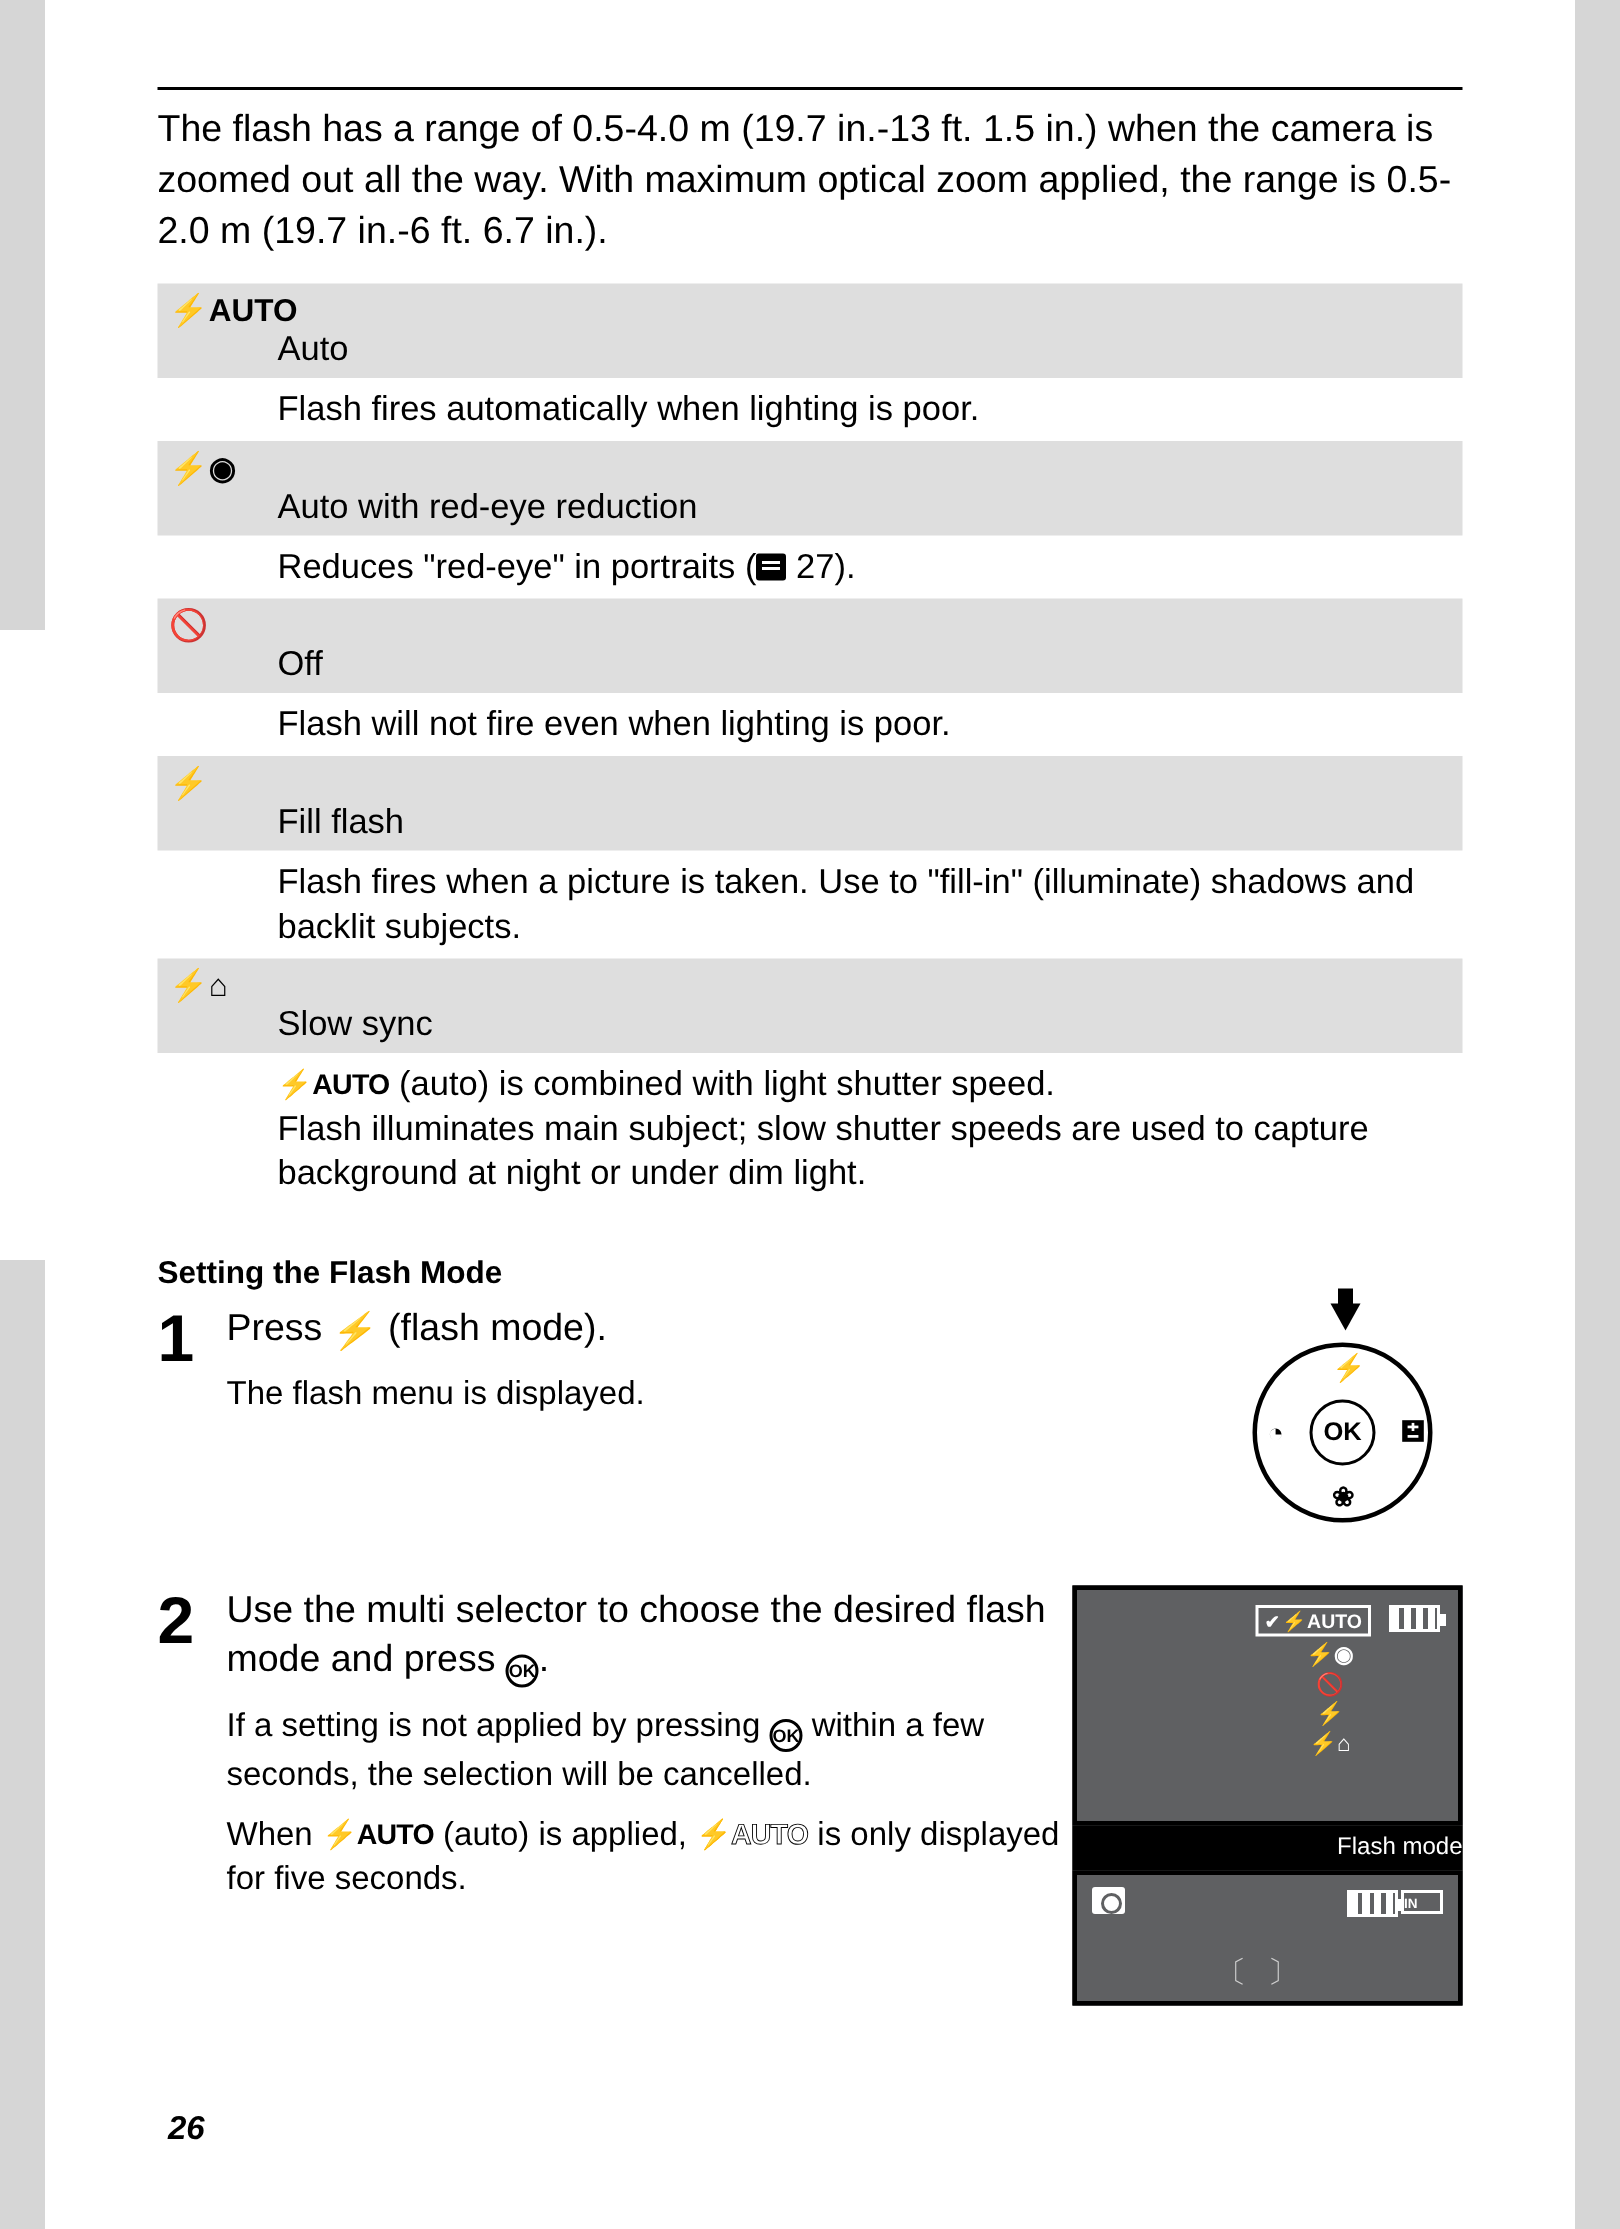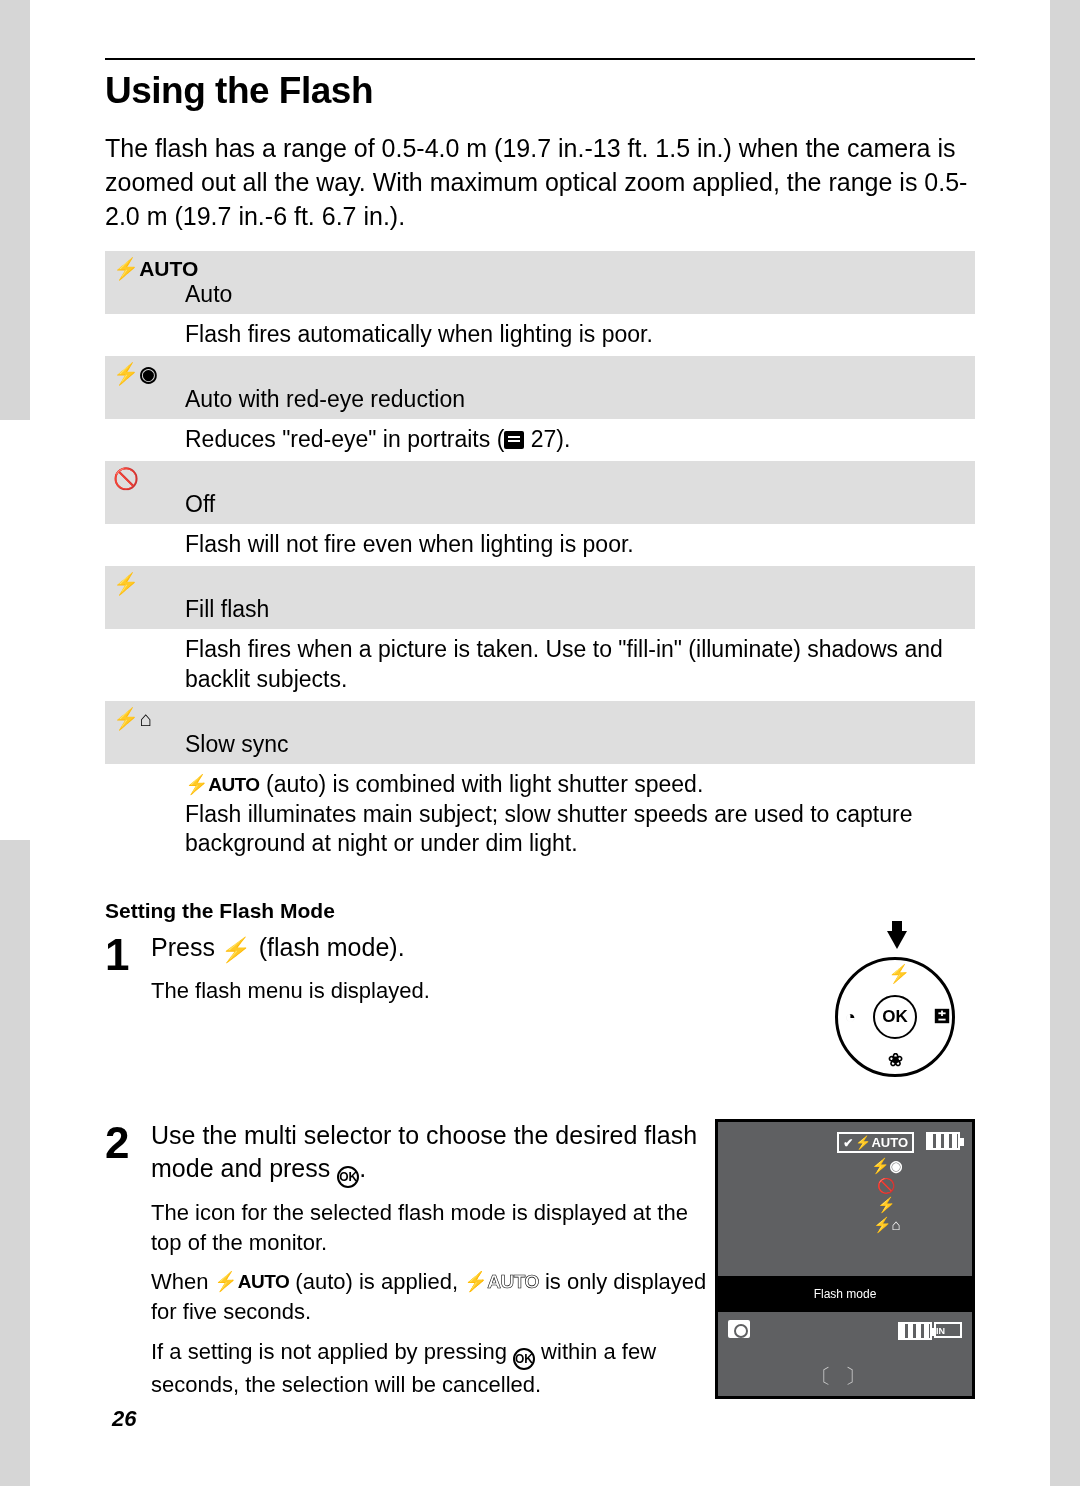--- a/index.html
+++ b/index.html
@@ -205,22 +205,22 @@
   .lcd-batt::after{content:"";position:absolute;right:-6px;top:4px;width:4px;height:8px;background:#fff;}
   .lcd-list{
     position:absolute; top:34px; right:70px;
     font-size:15px; line-height:1.3; font-weight:700;
     text-align:center;
   }
   .lcd-list div{letter-spacing:-0.5px;}
   .lcd-label{
     height:30px;
     background:#000;
-    text-align:center;
-    font-size:12px;
+    text-align:right;
+    font-size:16px;
     line-height:30px;
   }
   .lcd-bottom{
     height:90px;
     background:#5f6062;
     border:3px solid #000;
     position:relative;
   }
   .lcd-cam{
     position:absolute; left:10px; top:8px;
@@ -249,21 +249,20 @@
   }
 </style>
 </head>
 <body>
 
 <div class="side-tab"></div>
 <div class="side-tab-text">Basic Photography and Playback: Easy Auto Mode</div>
 
 <div class="page">
   <div class="rule"></div>
-  <h1 class="section-title">Using the Flash</h1>
   <p class="intro">The flash has a range of 0.5-4.0 m (19.7 in.-13 ft. 1.5 in.) when the camera is zoomed out all the way. With maximum optical zoom applied, the range is 0.5-2.0 m (19.7 in.-6 ft. 6.7 in.).</p>
 
   <div class="flash-table">
 
     <div class="ft-row ft-head">
       <div class="ft-icon">⚡AUTO</div>
       <div class="ft-text">Auto</div>
     </div>
     <div class="ft-row ft-body">
       <div class="ft-icon"></div>
@@ -342,26 +341,25 @@
       </div>
     </div>
   </div>
 
   <div class="step" style="margin-top:28px;">
     <div class="step-num">2</div>
     <div class="step-body" style="padding-right:8px;">
       <p class="step-title">
         <span>Use the multi selector to choose the desired flash mode and press </span><span class="ok-circle">OK</span><span>.</span>
       </p>
-      <p class="step-desc">The icon for the selected flash mode is displayed at the top of the monitor.</p>
+      <p class="step-desc">
+        <span>If a setting is not applied by pressing </span><span class="ok-circle">OK</span><span> within a few seconds, the selection will be cancelled.</span>
+      </p>
       <p class="step-desc">
         <span>When </span><span class="inline-auto">⚡AUTO</span><span> (auto) is applied, </span><span class="inline-auto-outline">⚡AUTO</span><span> is only displayed for five seconds.</span>
-      </p>
-      <p class="step-desc">
-        <span>If a setting is not applied by pressing </span><span class="ok-circle">OK</span><span> within a few seconds, the selection will be cancelled.</span>
       </p>
     </div>
     <div class="step-right">
       <div class="lcd">
         <div class="lcd-top">
           <div class="lcd-chip"><span class="check">✔</span><span>⚡AUTO</span></div>
           <div class="lcd-batt"></div>
           <div class="lcd-list">
             <div>⚡◉</div>
             <div>🚫</div>

